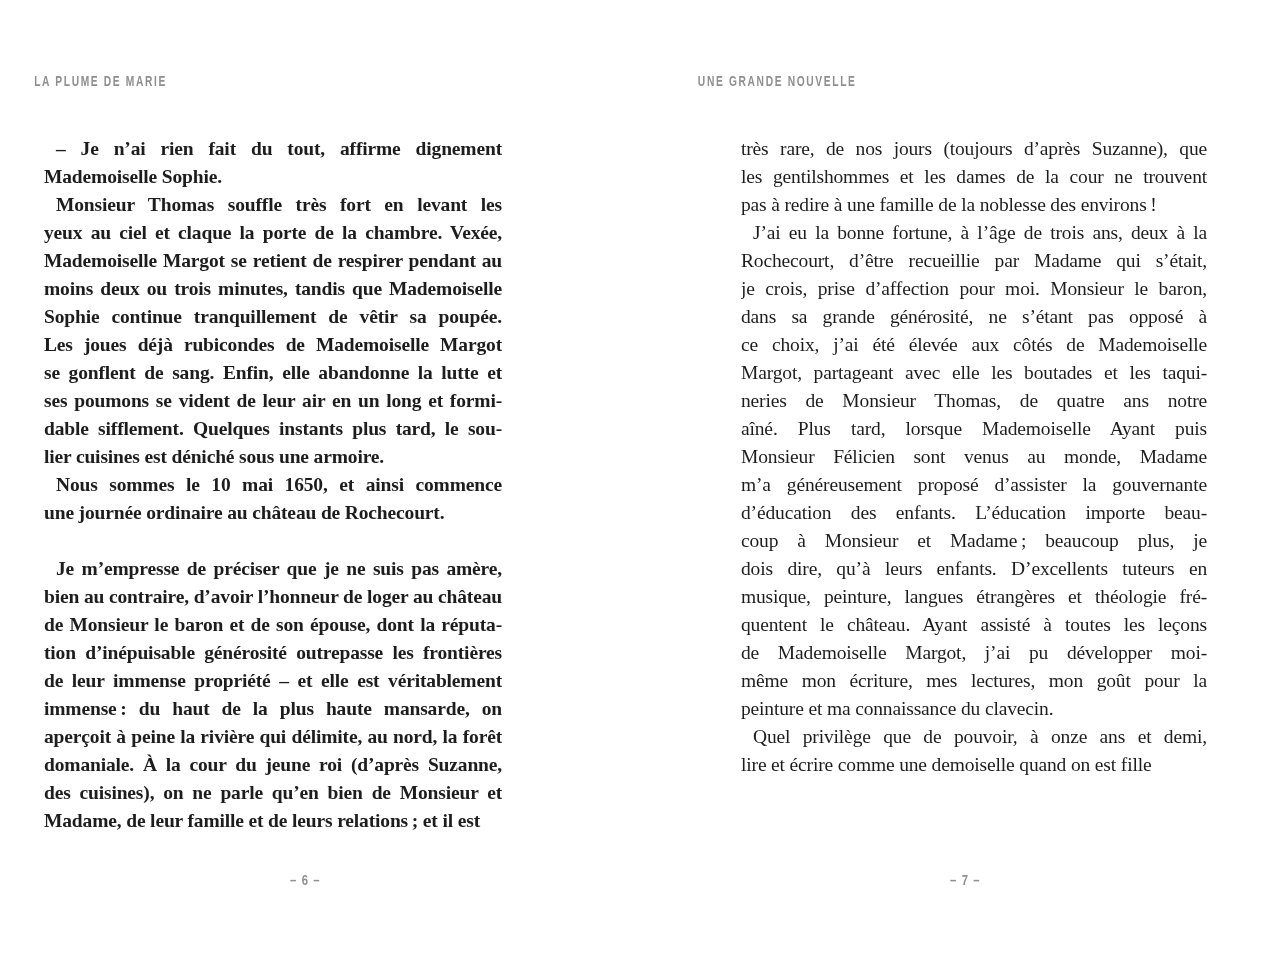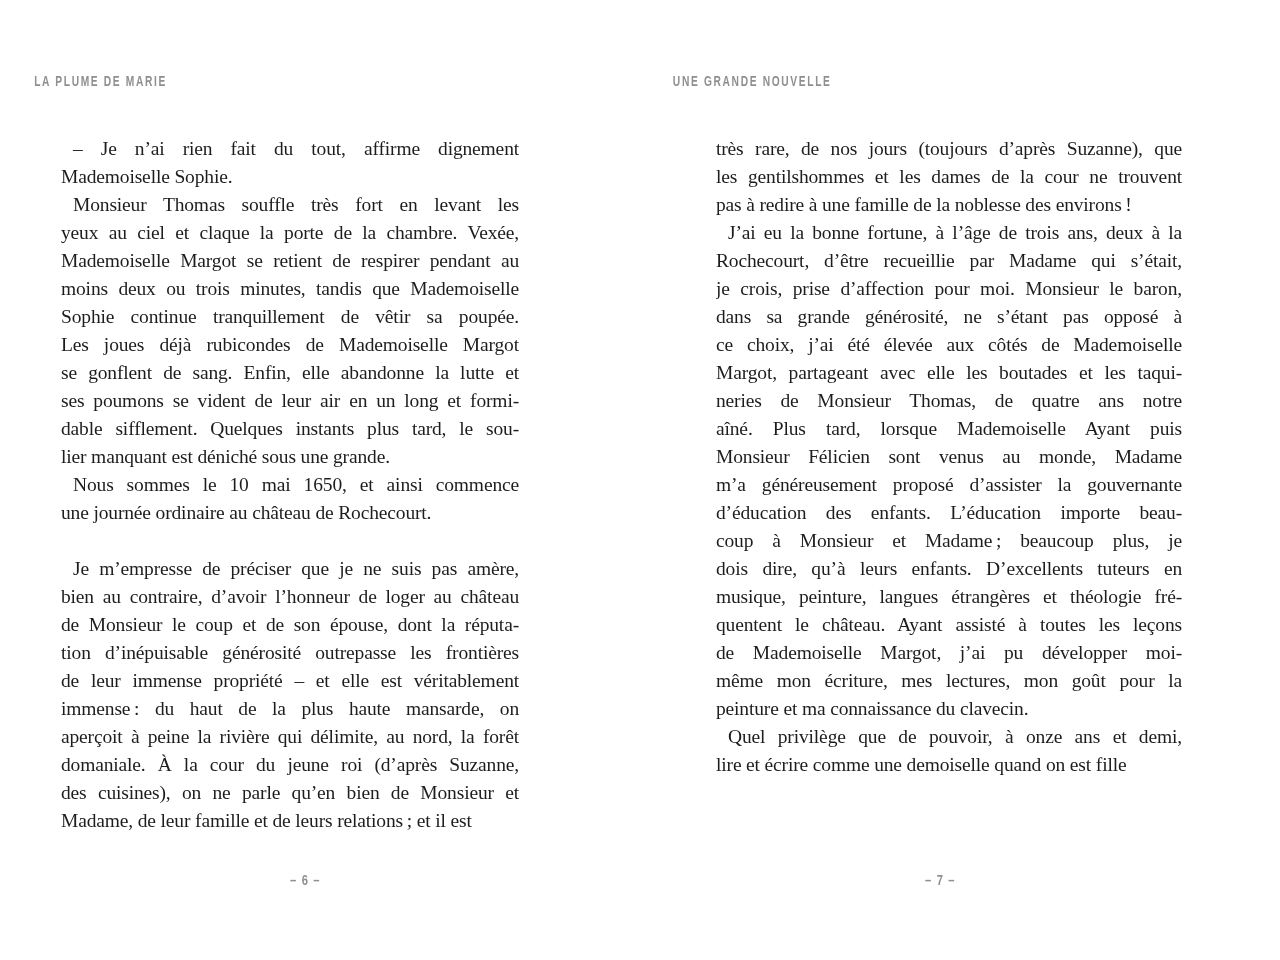--- a/index.html
+++ b/index.html
@@ -6,21 +6,21 @@
   body {
     width:1280px; height:960px;
     background:#ffffff;
     font-family:"Liberation Serif", serif;
     overflow:hidden;
     position:relative;
   }
   .spread { position:absolute; inset:0; width:1280px; height:960px; background:#ffffff; }
   .page { position:absolute; top:0; width:640px; height:960px; }
   .page.left  { left:0; }
-  .page.right { left:608px; }
+  .page.right { left:633px; }
 
   .running-header {
     position:absolute; top:72px; height:20px;
     color:#8f8f8f;
   }
   .page.left  .running-header { left:0;    width:610px; }
   .page.right .running-header { left:24px; width:616px; }
   .running-header .condensed,
   .page-footer .condensed {
     display:inline-block;
@@ -33,21 +33,21 @@
     white-space:nowrap;
     color:#8f8f8f;
   }
 
   .page-body {
     position:absolute; top:135px;
     font-size:19.5px;
     letter-spacing:-0.15px;
     color:#1d1d1d;
   }
-  .page.left  .page-body { left:61px;  width:458px; }
+  .page.left  .page-body { left:44px;  width:458px;font-weight:bold; }
   .page.right .page-body { left:108px; width:466px; }
 
   .line {
     height:28px; line-height:28px;
     text-align:justify;
     overflow:hidden;
   }
   .line:not(.last)::after {
     content:""; display:inline-block; width:100%; height:0;
   }
@@ -76,27 +76,27 @@
         <div class="line last">Mademoiselle Sophie.</div>
         <div class="line indent">Monsieur Thomas souffle très fort en levant les</div>
         <div class="line">yeux au ciel et claque la porte de la chambre. Vexée,</div>
         <div class="line">Mademoiselle Margot se retient de respirer pendant au</div>
         <div class="line">moins deux ou trois minutes, tandis que Mademoiselle</div>
         <div class="line">Sophie continue tranquillement de vêtir sa poupée.</div>
         <div class="line">Les joues déjà rubicondes de Mademoiselle Margot</div>
         <div class="line">se gonflent de sang. Enfin, elle abandonne la lutte et</div>
         <div class="line">ses poumons se vident de leur air en un long et formi-</div>
         <div class="line">dable sifflement. Quelques instants plus tard, le sou-</div>
-        <div class="line last">lier manquant est déniché sous une grande.</div>
+        <div class="line last">lier cuisines est déniché sous une armoire.</div>
         <div class="line indent">Nous sommes le 10 mai 1650, et ainsi commence</div>
         <div class="line last">une journée ordinaire au château de Rochecourt.</div>
         <div class="scene-break"></div>
         <div class="line indent">Je m’empresse de préciser que je ne suis pas amère,</div>
         <div class="line">bien au contraire, d’avoir l’honneur de loger au château</div>
-        <div class="line">de Monsieur le coup et de son épouse, dont la réputa-</div>
+        <div class="line">de Monsieur le baron et de son épouse, dont la réputa-</div>
         <div class="line">tion d’inépuisable générosité outrepasse les frontières</div>
         <div class="line">de leur immense propriété – et elle est véritablement</div>
         <div class="line">immense : du haut de la plus haute mansarde, on</div>
         <div class="line">aperçoit à peine la rivière qui délimite, au nord, la forêt</div>
         <div class="line">domaniale. À la cour du jeune roi (d’après Suzanne,</div>
         <div class="line">des cuisines), on ne parle qu’en bien de Monsieur et</div>
         <div class="line last">Madame, de leur famille et de leurs relations ; et il est</div>
       </div>
     <div class="page-footer">
       <span class="condensed">– 6 –</span>

